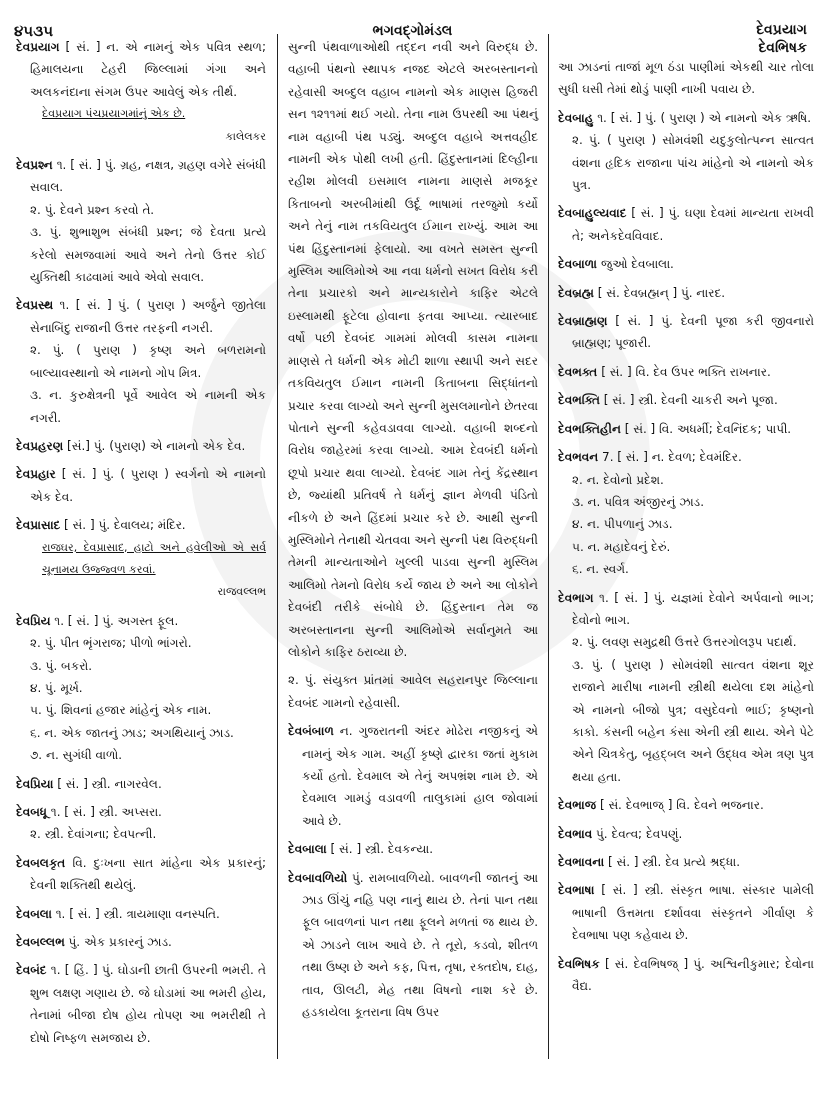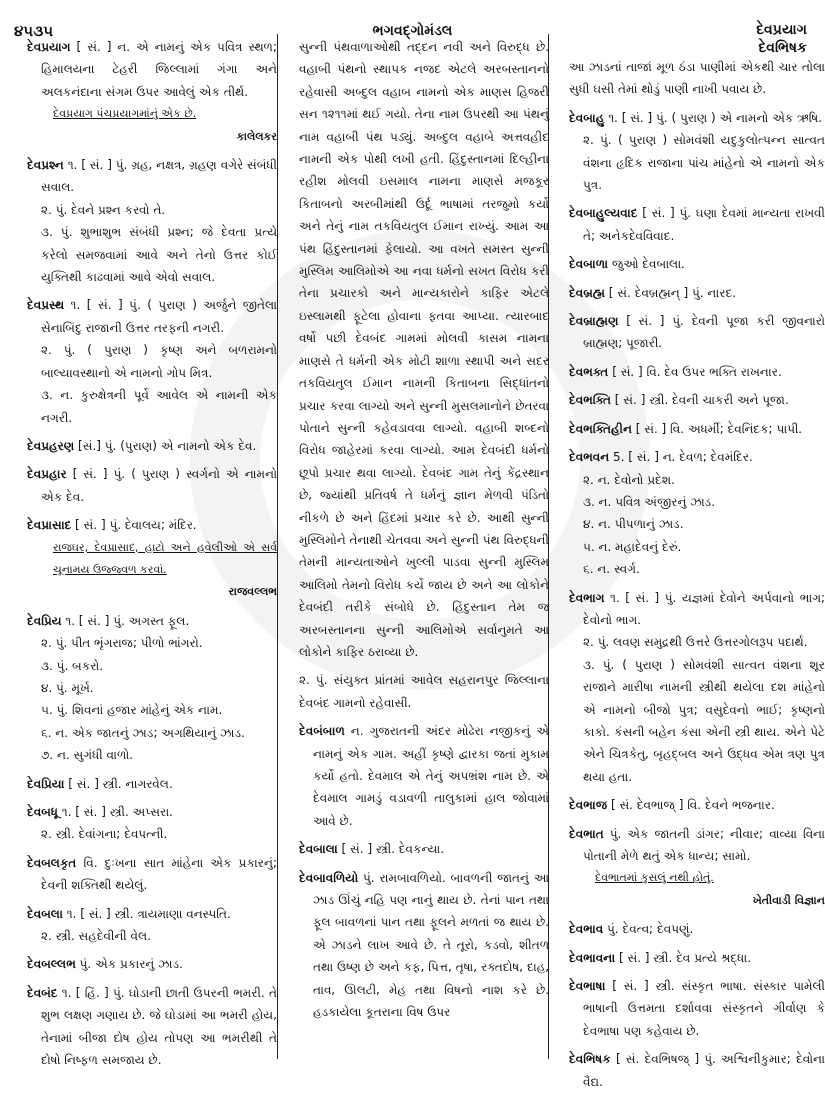--- a/index.html
+++ b/index.html
@@ -4,34 +4,34 @@
 <style>
   html, body { margin: 0; padding: 0; background: #ffffff; }
   body { width: 825px; height: 1097px; position: relative; overflow: hidden;
          font-family: "DejaVu Sans", sans-serif; color: #111; }
   .watermark { position: absolute; left: 190px; top: 230px; width: 460px; height: 460px;
                border-radius: 50%; border: 70px solid #f0f0f0; box-sizing: border-box; opacity: 0.8; z-index: 0; }
   .header { position: absolute; top: 12px; left: 0; width: 825px; height: 52px; z-index: 2; }
   .page-no { position: absolute; left: 14px; top: 10px; font-size: 15px; font-weight: bold; }
   .book-title { position: absolute; left: 0; right: 0; top: 10px; text-align: center; font-size: 14px; font-weight: bold; }
   .guide { position: absolute; right: 18px; top: 8px; text-align: right; font-size: 14px; font-weight: bold; line-height: 18px; }
-  .columns { position: absolute; top: 36px; left: 11px; width: 670px; height: 1061px; z-index: 2; }
+  .columns { position: absolute; top: 36px; left: 0; width: 670px; height: 1061px; z-index: 2; }
   .col { position: absolute; top: 0; bottom: 0; padding: 0 10px; box-sizing: border-box;
          font-size: 12px; line-height: 22.4px; text-align: justify; }
   .col1 { left: 6px; width: 270px; padding-top: 0px; }
   .col2 { left: 278px; width: 270px; padding-top: 0px; }
   .col3 { left: 548px; width: 276px; padding-top: 20px; }
   .divider { position: absolute; top: 34px; width: 1px; background: #222; }
   .d1 { left: 277px; height: 1025px; }
   .d2 { left: 548px; height: 1025px; }
   .entry { margin: 0 0 6px 0; padding-left: 14px; text-indent: -14px; }
   .hw { font-weight: bold; }
   .sense { display: block; padding-left: 0; text-indent: 0; margin-left: 0; }
   .quote { display: block; padding-left: 12px; text-indent: 0; font-size: 11px; text-decoration: underline; }
-  .cite { display: block; text-align: right; font-size: 11px; text-indent: 0; font-weight: bold; }
+  .cite { display: block; text-align: right; font-size: 11px; text-indent: 0; }
   .cont { margin: 0 0 6px 0; }
 </style>
 </head>
 <body>
 
 <div class="watermark"></div>
 
 <div class="header">
   <div class="page-no">૪૫૩૫</div>
   <div class="book-title">ભગવદ્ગોમંડલ</div>
@@ -49,43 +49,42 @@
       <div class="entry"><span class="hw">દેવપ્રયાગ</span> <span class="def">[ સં. ] ન. એ નામનું એક પવિત્ર સ્થળ; હિમાલયના ટેહરી જિલ્લામાં ગંગા અને અલકનંદાના સંગમ ઉપર આવેલું એક તીર્થ.</span><span class="quote">દેવપ્રયાગ પંચપ્રયાગમાંનું એક છે.</span><span class="cite">કાલેલકર</span></div>
       <div class="entry"><span class="hw">દેવપ્રશ્ન</span> <span class="def">૧. [ સં. ] પું. ગ્રહ, નક્ષત્ર, ગ્રહણ વગેરે સંબંધી સવાલ.</span><span class="sense">૨. પું. દેવને પ્રશ્ન કરવો તે.</span><span class="sense">૩. પું. શુભાશુભ સંબંધી પ્રશ્ન; જે દેવતા પ્રત્યે કરેલો સમજવામાં આવે અને તેનો ઉત્તર કોઈ યુક્તિથી કાઢવામાં આવે એવો સવાલ.</span></div>
       <div class="entry"><span class="hw">દેવપ્રસ્થ</span> <span class="def">૧. [ સં. ] પું. ( પુરાણ ) અર્જુને જીતેલા સેનાબિંદુ રાજાની ઉત્તર તરફની નગરી.</span><span class="sense">૨. પું. ( પુરાણ ) કૃષ્ણ અને બળરામનો બાલ્યાવસ્થાનો એ નામનો ગોપ મિત્ર.</span><span class="sense">૩. ન. કુરુક્ષેત્રની પૂર્વે આવેલ એ નામની એક નગરી.</span></div>
       <div class="entry"><span class="hw">દેવપ્રહરણ</span> <span class="def">[સં.] પું. (પુરાણ) એ નામનો એક દેવ.</span></div>
       <div class="entry"><span class="hw">દેવપ્રહાર</span> <span class="def">[ સં. ] પું. ( પુરાણ ) સ્વર્ગનો એ નામનો એક દેવ.</span></div>
       <div class="entry"><span class="hw">દેવપ્રાસાદ</span> <span class="def">[ સં. ] પું. દેવાલય; મંદિર.</span><span class="quote">રાજઘર, દેવપ્રાસાદ, હાટો અને હવેલીઓ એ સર્વ ચૂનામય ઉજ્જ્વળ કરવાં.</span><span class="cite">રાજવલ્લભ</span></div>
       <div class="entry"><span class="hw">દેવપ્રિય</span> <span class="def">૧. [ સં. ] પું. અગસ્ત ફૂલ.</span><span class="sense">૨. પું. પીત ભૃંગરાજ; પીળો ભાંગરો.</span><span class="sense">૩. પું. બકરો.</span><span class="sense">૪. પું. મૂર્ખ.</span><span class="sense">૫. પું. શિવનાં હજાર માંહેનું એક નામ.</span><span class="sense">૬. ન. એક જાતનું ઝાડ; અગથિયાનું ઝાડ.</span><span class="sense">૭. ન. સુગંધી વાળો.</span></div>
       <div class="entry"><span class="hw">દેવપ્રિયા</span> <span class="def">[ સં. ] સ્ત્રી. નાગરવેલ.</span></div>
       <div class="entry"><span class="hw">દેવબધૂ</span> <span class="def">૧. [ સં. ] સ્ત્રી. અપ્સરા.</span><span class="sense">૨. સ્ત્રી. દેવાંગના; દેવપત્ની.</span></div>
       <div class="entry"><span class="hw">દેવબલકૃત</span> <span class="def">વિ. દુઃખના સાત માંહેના એક પ્રકારનું; દેવની શક્તિથી થયેલું.</span></div>
-      <div class="entry"><span class="hw">દેવબલા</span> <span class="def">૧. [ સં. ] સ્ત્રી. ત્રાયમાણા વનસ્પતિ.</span><span class="sense">૨. સ્ત્રી. સહદેવીની વેલ.</span></div>
+      <div class="entry"><span class="hw">દેવબલા</span> <span class="def">૧. [ સં. ] સ્ત્રી. ત્રાયમાણા વનસ્પતિ.</span></div>
       <div class="entry"><span class="hw">દેવબલ્લભ</span> <span class="def">પું. એક પ્રકારનું ઝાડ.</span></div>
       <div class="entry"><span class="hw">દેવબંદ</span> <span class="def">૧. [ હિં. ] પું. ઘોડાની છાતી ઉપરની ભમરી. તે શુભ લક્ષણ ગણાય છે. જે ઘોડામાં આ ભમરી હોય, તેનામાં બીજા દોષ હોય તોપણ આ ભમરીથી તે દોષો નિષ્ફળ સમજાય છે.</span></div>
     </div>
   <div class="col col2">
       <div class="cont">સુન્ની પંથવાળાઓથી તદ્દન નવી અને વિરુદ્ધ છે. વહાબી પંથનો સ્થાપક નજદ એટલે અરબસ્તાનનો રહેવાસી અબ્દુલ વહાબ નામનો એક માણસ હિજરી સન ૧૨૧૧માં થઈ ગયો. તેના નામ ઉપરથી આ પંથનું નામ વહાબી પંથ પડ્યું. અબ્દુલ વહાબે અત્તવહીદ નામની એક પોથી લખી હતી. હિંદુસ્તાનમાં દિલ્હીના રહીશ મોલવી ઇસમાલ નામના માણસે મજકૂર કિતાબનો અરબીમાંથી ઉર્દૂ ભાષામાં તરજુમો કર્યો અને તેનું નામ તકવિયતુલ ઈમાન રાખ્યું. આમ આ પંથ હિંદુસ્તાનમાં ફેલાયો. આ વખતે સમસ્ત સુન્ની મુસ્લિમ આલિમોએ આ નવા ધર્મનો સખત વિરોધ કરી તેના પ્રચારકો અને માન્યકારોને કાફિર એટલે ઇસ્લામથી ફૂટેલા હોવાના ફતવા આપ્યા. ત્યારબાદ વર્ષો પછી દેવબંદ ગામમાં મોલવી કાસમ નામના માણસે તે ધર્મની એક મોટી શાળા સ્થાપી અને સદર તકવિયતુલ ઈમાન નામની કિતાબના સિદ્ધાંતનો પ્રચાર કરવા લાગ્યો અને સુન્ની મુસલમાનોને છેતરવા પોતાને સુન્ની કહેવડાવવા લાગ્યો. વહાબી શબ્દનો વિરોધ જાહેરમાં કરવા લાગ્યો. આમ દેવબંદી ધર્મનો છૂપો પ્રચાર થવા લાગ્યો. દેવબંદ ગામ તેનું કેંદ્રસ્થાન છે, જ્યાંથી પ્રતિવર્ષ તે ધર્મનું જ્ઞાન મેળવી પંડિતો નીકળે છે અને હિંદમાં પ્રચાર કરે છે. આથી સુન્ની મુસ્લિમોને તેનાથી ચેતવવા અને સુન્ની પંથ વિરુદ્ધની તેમની માન્યતાઓને ખુલ્લી પાડવા સુન્ની મુસ્લિમ આલિમો તેમનો વિરોધ કર્યે જાય છે અને આ લોકોને દેવબંદી તરીકે સંબોધે છે. હિંદુસ્તાન તેમ જ અરબસ્તાનના સુન્ની આલિમોએ સર્વાનુમતે આ લોકોને કાફિર ઠરાવ્યા છે.</div>
       <div class="cont">૨. પું. સંયુક્ત પ્રાંતમાં આવેલ સહરાનપુર જિલ્લાના દેવબંદ ગામનો રહેવાસી.</div>
       <div class="entry"><span class="hw">દેવબંબાળ</span> <span class="def">ન. ગુજરાતની અંદર મોઢેરા નજીકનું એ નામનું એક ગામ. અહીં કૃષ્ણે દ્વારકા જતાં મુકામ કર્યો હતો. દેવમાલ એ તેનું અપભ્રંશ નામ છે. એ દેવમાલ ગામડું વડાવળી તાલુકામાં હાલ જોવામાં આવે છે.</span></div>
       <div class="entry"><span class="hw">દેવબાલા</span> <span class="def">[ સં. ] સ્ત્રી. દેવકન્યા.</span></div>
       <div class="entry"><span class="hw">દેવબાવળિયો</span> <span class="def">પું. રામબાવળિયો. બાવળની જાતનું આ ઝાડ ઊંચું નહિ પણ નાનું થાય છે. તેનાં પાન તથા ફૂલ બાવળનાં પાન તથા ફૂલને મળતાં જ થાય છે. એ ઝાડને લાખ આવે છે. તે તૂરો, કડવો, શીતળ તથા ઉષ્ણ છે અને કફ, પિત્ત, તૃષા, રક્તદોષ, દાહ, તાવ, ઊલટી, મેહ તથા વિષનો નાશ કરે છે. હડકાયેલા કૂતરાના વિષ ઉપર</span></div>
     </div>
   <div class="col col3">
       <div class="cont">આ ઝાડનાં તાજાં મૂળ ઠંડા પાણીમાં એકથી ચાર તોલા સુધી ઘસી તેમાં થોડું પાણી નાખી પવાય છે.</div>
       <div class="entry"><span class="hw">દેવબાહુ</span> <span class="def">૧. [ સં. ] પું. ( પુરાણ ) એ નામનો એક ઋષિ.</span><span class="sense">૨. પું. ( પુરાણ ) સોમવંશી યદુકુલોત્પન્ન સાત્વત વંશના હૃદિક રાજાના પાંચ માંહેનો એ નામનો એક પુત્ર.</span></div>
       <div class="entry"><span class="hw">દેવબાહુલ્યવાદ</span> <span class="def">[ સં. ] પું. ઘણા દેવમાં માન્યતા રાખવી તે; અનેકદેવવિવાદ.</span></div>
       <div class="entry"><span class="hw">દેવબાળા</span> <span class="def">જુઓ દેવબાલા.</span></div>
       <div class="entry"><span class="hw">દેવબ્રહ્મ</span> <span class="def">[ સં. દેવબ્રહ્મન્ ] પું. નારદ.</span></div>
       <div class="entry"><span class="hw">દેવબ્રાહ્મણ</span> <span class="def">[ સં. ] પું. દેવની પૂજા કરી જીવનારો બ્રાહ્મણ; પૂજારી.</span></div>
       <div class="entry"><span class="hw">દેવભક્ત</span> <span class="def">[ સં. ] વિ. દેવ ઉપર ભક્તિ રાખનાર.</span></div>
       <div class="entry"><span class="hw">દેવભક્તિ</span> <span class="def">[ સં. ] સ્ત્રી. દેવની ચાકરી અને પૂજા.</span></div>
       <div class="entry"><span class="hw">દેવભક્તિહીન</span> <span class="def">[ સં. ] વિ. અધર્મી; દેવનિંદક; પાપી.</span></div>
-      <div class="entry"><span class="hw">દેવભવન</span> <span class="def">5. [ સં. ] ન. દેવળ; દેવમંદિર.</span><span class="sense">૨. ન. દેવોનો પ્રદેશ.</span><span class="sense">૩. ન. પવિત્ર અંજીરનું ઝાડ.</span><span class="sense">૪. ન. પીપળાનું ઝાડ.</span><span class="sense">૫. ન. મહાદેવનું દેરું.</span><span class="sense">૬. ન. સ્વર્ગ.</span></div>
+      <div class="entry"><span class="hw">દેવભવન</span> <span class="def">7. [ સં. ] ન. દેવળ; દેવમંદિર.</span><span class="sense">૨. ન. દેવોનો પ્રદેશ.</span><span class="sense">૩. ન. પવિત્ર અંજીરનું ઝાડ.</span><span class="sense">૪. ન. પીપળાનું ઝાડ.</span><span class="sense">૫. ન. મહાદેવનું દેરું.</span><span class="sense">૬. ન. સ્વર્ગ.</span></div>
       <div class="entry"><span class="hw">દેવભાગ</span> <span class="def">૧. [ સં. ] પું. યજ્ઞમાં દેવોને અર્પવાનો ભાગ; દેવોનો ભાગ.</span><span class="sense">૨. પું. લવણ સમુદ્રથી ઉત્તરે ઉત્તરગોલરૂપ પદાર્થ.</span><span class="sense">૩. પું. ( પુરાણ ) સોમવંશી સાત્વત વંશના શૂર રાજાને મારીષા નામની સ્ત્રીથી થયેલા દશ માંહેનો એ નામનો બીજો પુત્ર; વસુદેવનો ભાઈ; કૃષ્ણનો કાકો. કંસની બહેન કંસા એની સ્ત્રી થાય. એને પેટે એને ચિત્રકેતુ, બૃહદ્બલ અને ઉદ્ધવ એમ ત્રણ પુત્ર થયા હતા.</span></div>
       <div class="entry"><span class="hw">દેવભાજ</span> <span class="def">[ સં. દેવભાજ્ ] વિ. દેવને ભજનાર.</span></div>
-      <div class="entry"><span class="hw">દેવભાત</span> <span class="def">પું. એક જાતની ડાંગર; નીવાર; વાવ્યા વિના પોતાની મેળે થતું એક ધાન્ય; સામો.</span><span class="quote">દેવભાતમાં કુસલું નથી હોતું.</span><span class="cite">ખેતીવાડી વિજ્ઞાન</span></div>
       <div class="entry"><span class="hw">દેવભાવ</span> <span class="def">પું. દેવત્વ; દેવપણું.</span></div>
       <div class="entry"><span class="hw">દેવભાવના</span> <span class="def">[ સં. ] સ્ત્રી. દેવ પ્રત્યે શ્રદ્ધા.</span></div>
       <div class="entry"><span class="hw">દેવભાષા</span> <span class="def">[ સં. ] સ્ત્રી. સંસ્કૃત ભાષા. સંસ્કાર પામેલી ભાષાની ઉત્તમતા દર્શાવવા સંસ્કૃતને ગીર્વાણ કે દેવભાષા પણ કહેવાય છે.</span></div>
       <div class="entry"><span class="hw">દેવભિષક</span> <span class="def">[ સં. દેવભિષજ્ ] પું. અશ્વિનીકુમાર; દેવોના વૈદ્ય.</span></div>
     </div>
 </div>
 
 </body></html>

